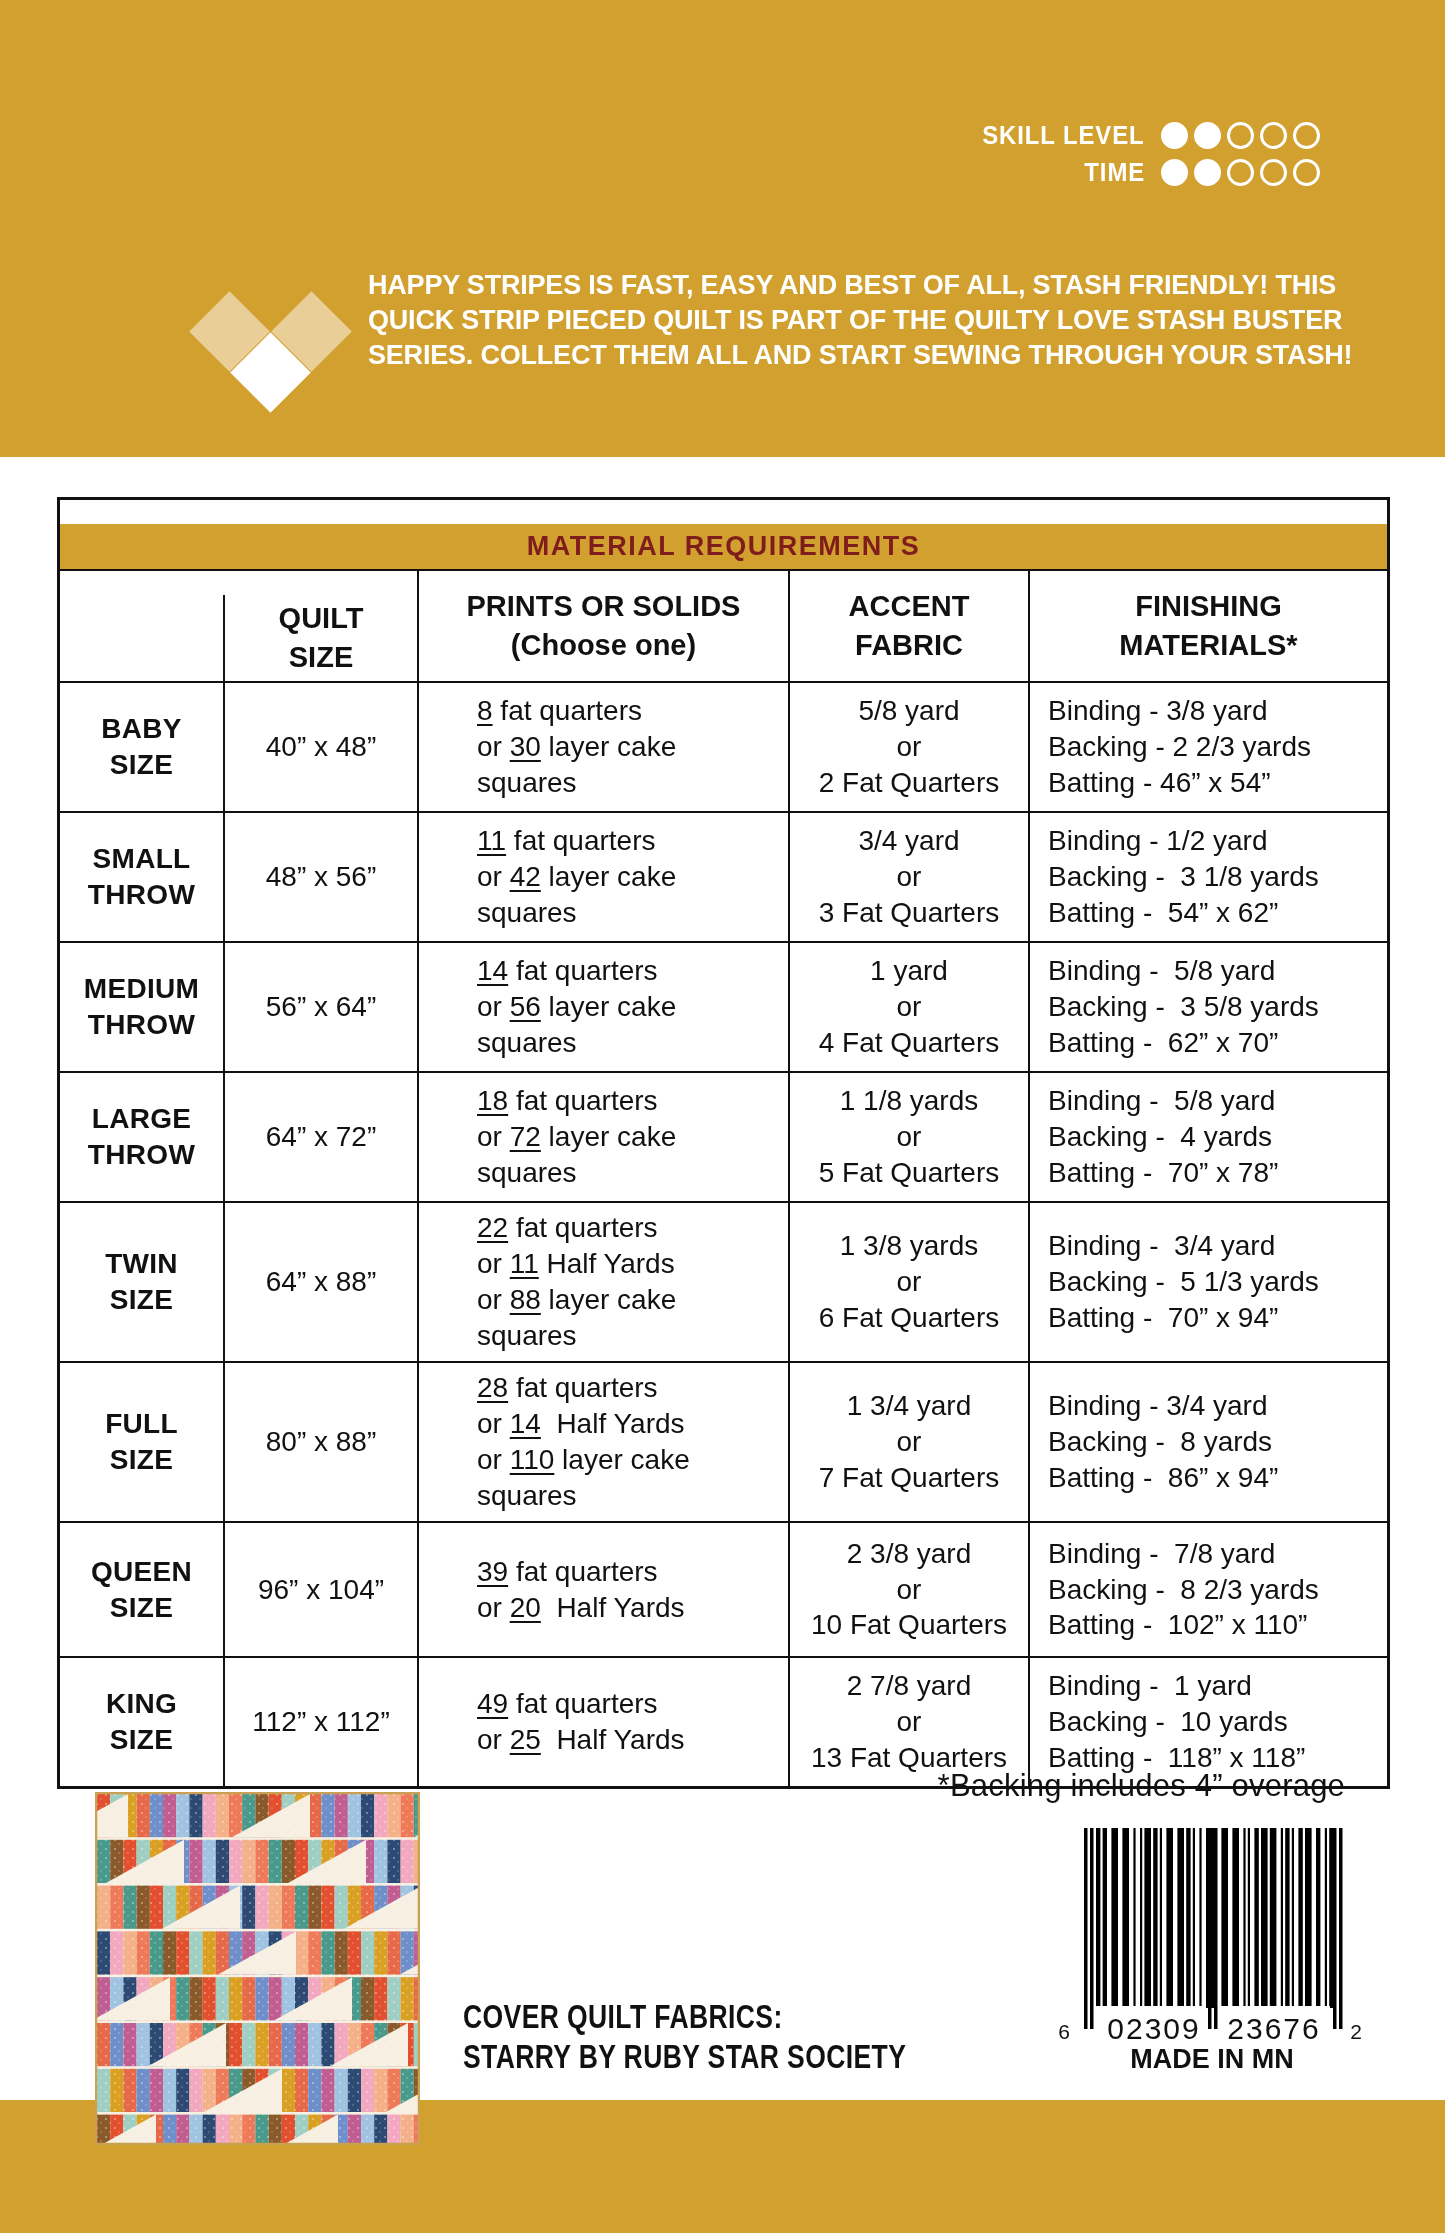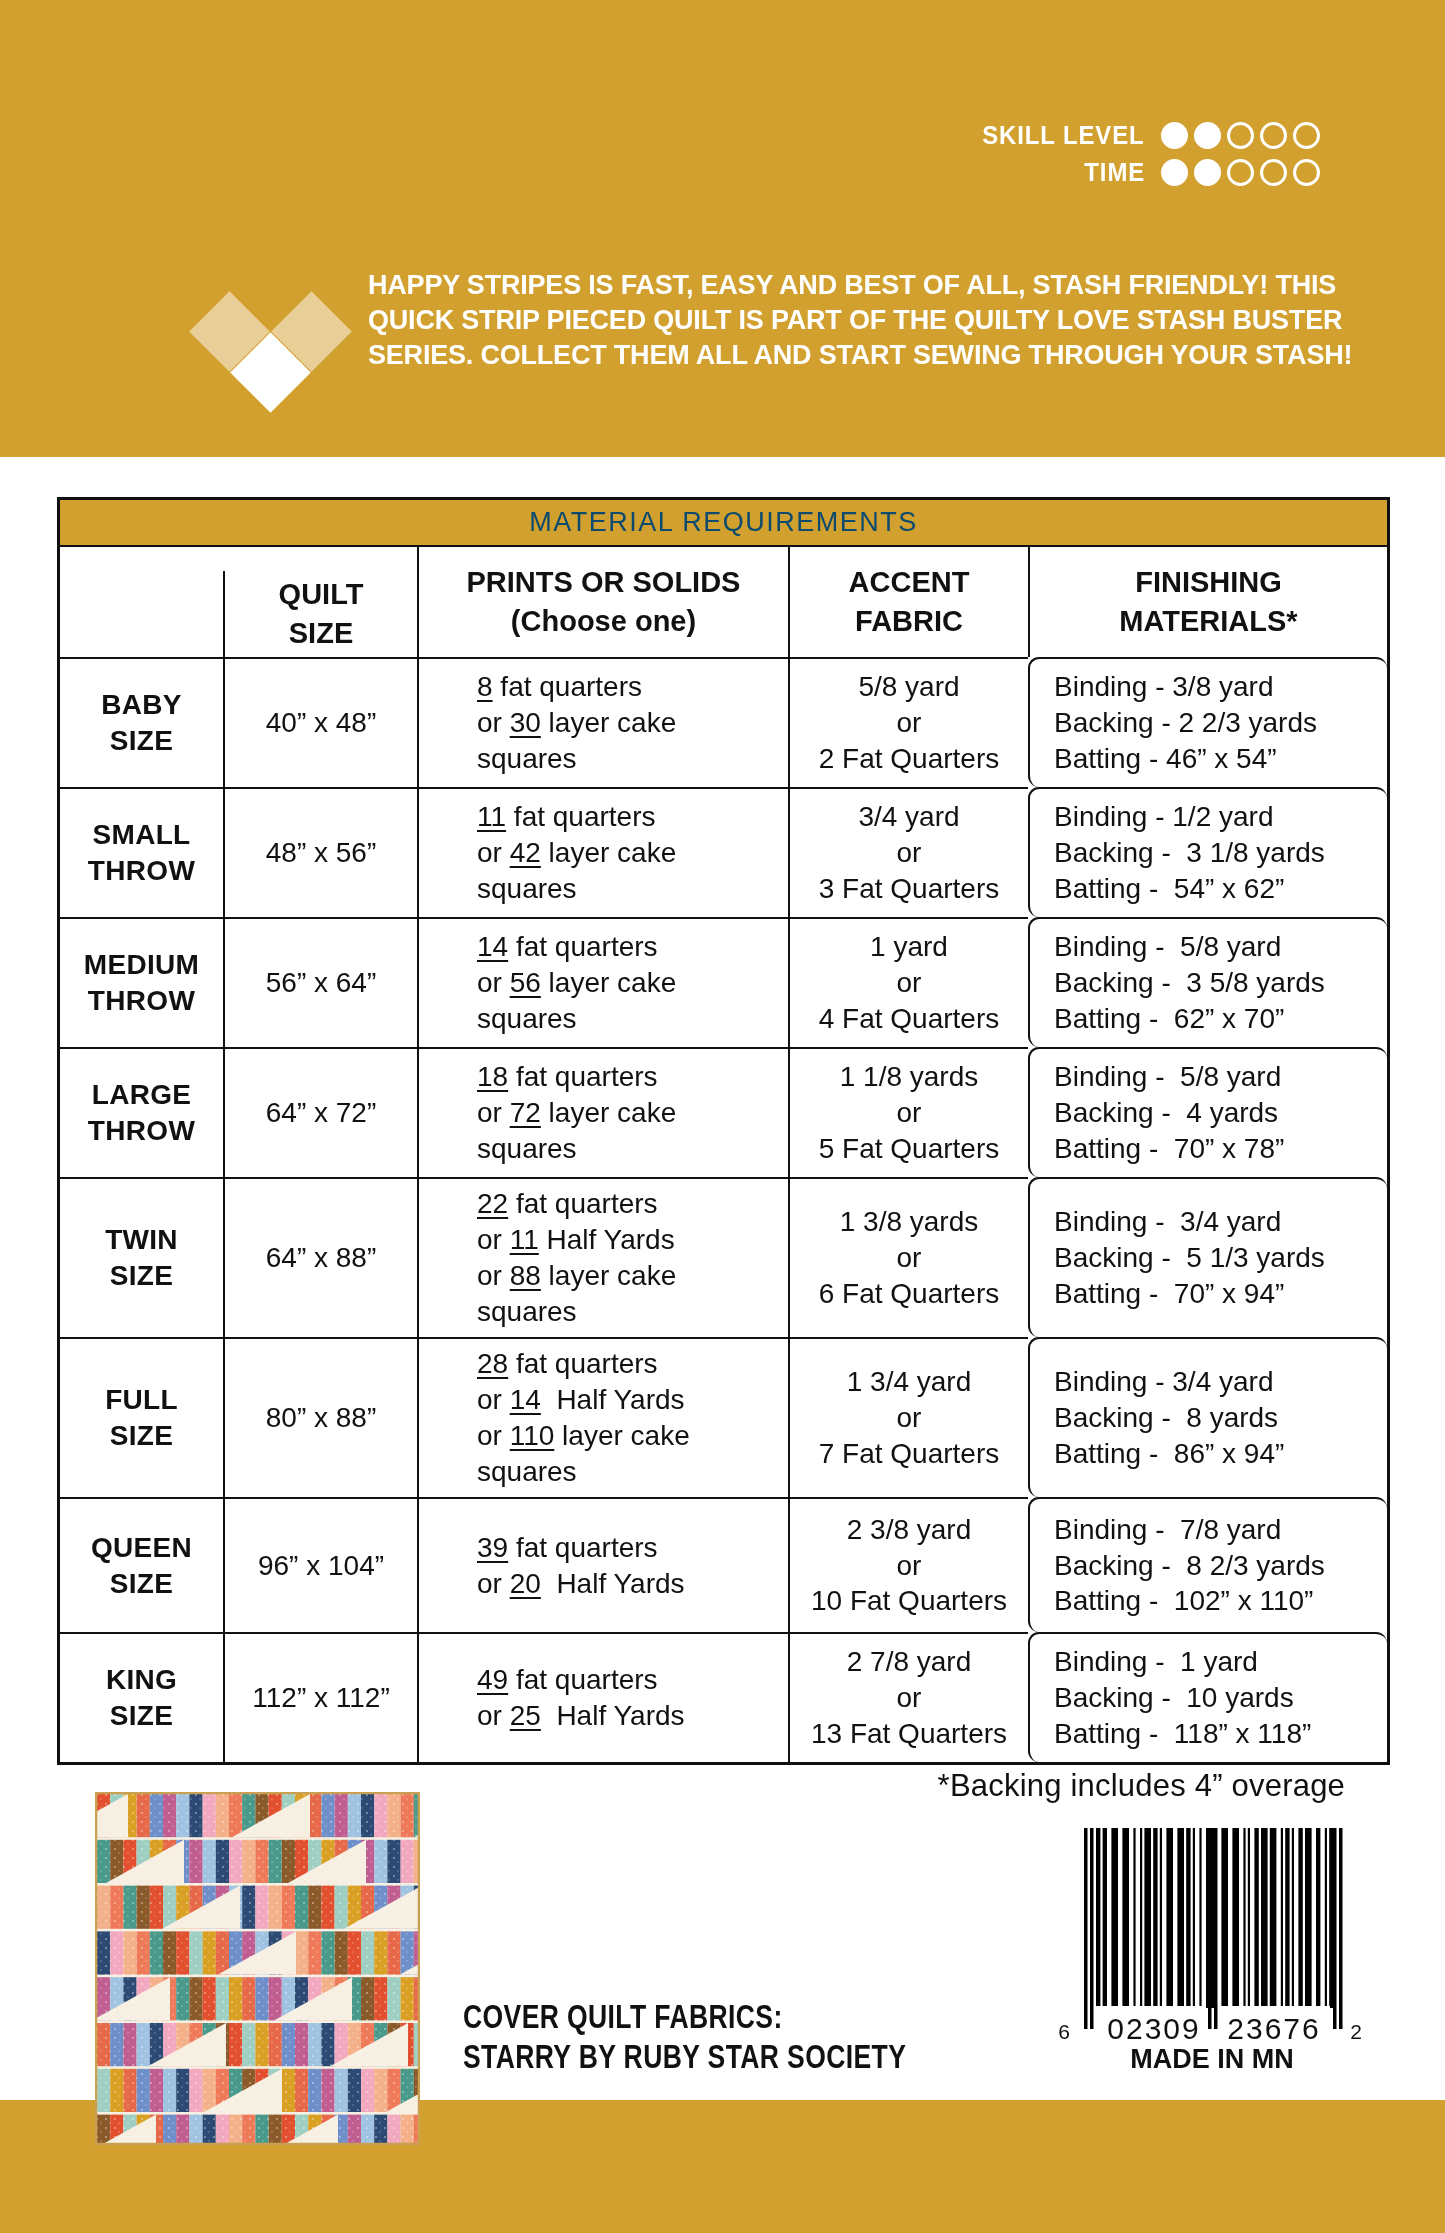--- a/index.html
+++ b/index.html
@@ -20,32 +20,32 @@
   .d-tan{background:#e9cf97;}
   .d-white{background:#ffffff;}
 
   .intro{position:absolute;left:368px;top:268px;width:1010px;color:#fff;
          font-size:27px;font-weight:600;line-height:1.3;letter-spacing:-0.2px;
          white-space:pre-line;}
 
   
   .mtable{position:absolute;left:57px;top:497px;width:1333px;box-sizing:border-box;
           border:3px solid #111;background:#fff;}
-  .mtitle{height:45px;background:#d2a02e;color:#0c4a6e;font-weight:normal;font-size:27px;
+  .mtitle{height:45px;background:#d2a02e;color:#7f1d1d;font-weight:bold;font-size:27px;
           letter-spacing:1.5px;display:flex;align-items:center;justify-content:center;
-          border-bottom:2.5px solid #111;}
+          border-bottom:2.5px solid #111;margin-top:24px;}
   .grid{display:grid;grid-template-columns:163px 194px 371px 240px auto;}
   .c{display:flex;flex-direction:column;justify-content:center;align-items:center;
      text-align:center;font-size:28px;line-height:1.28;box-sizing:border-box;}
   .c div{white-space:pre;}
   .c.head{font-weight:bold;font-size:29px;line-height:1.35;}
   .c.label{font-weight:bold;font-size:28px;letter-spacing:.3px;}
   .c.left{align-items:flex-start;text-align:left;}
   .c.prints{padding-left:58px;}
-  .c.fin{padding-left:24px;border-radius:11px;}
+  .c.fin{padding-left:18px;}
   .u{text-decoration:underline;text-underline-offset:4px;text-decoration-thickness:2px;}
 
   
   .footnote{position:absolute;top:1767px;right:100px;font-size:32px;letter-spacing:.2px;
             transform:scaleX(.97);transform-origin:right top;}
   .quilt{position:absolute;left:95px;top:1792px;width:325px;height:353px;z-index:3;}
   .cover-text{position:absolute;left:463px;top:1996px;}
   .cover-text div{font-weight:800;font-size:34px;letter-spacing:.5px;line-height:1.18;
                   transform:scaleX(.78);transform-origin:left center;white-space:pre;}
   .barcode{position:absolute;left:1050px;top:1823px;width:320px;height:250px;}

